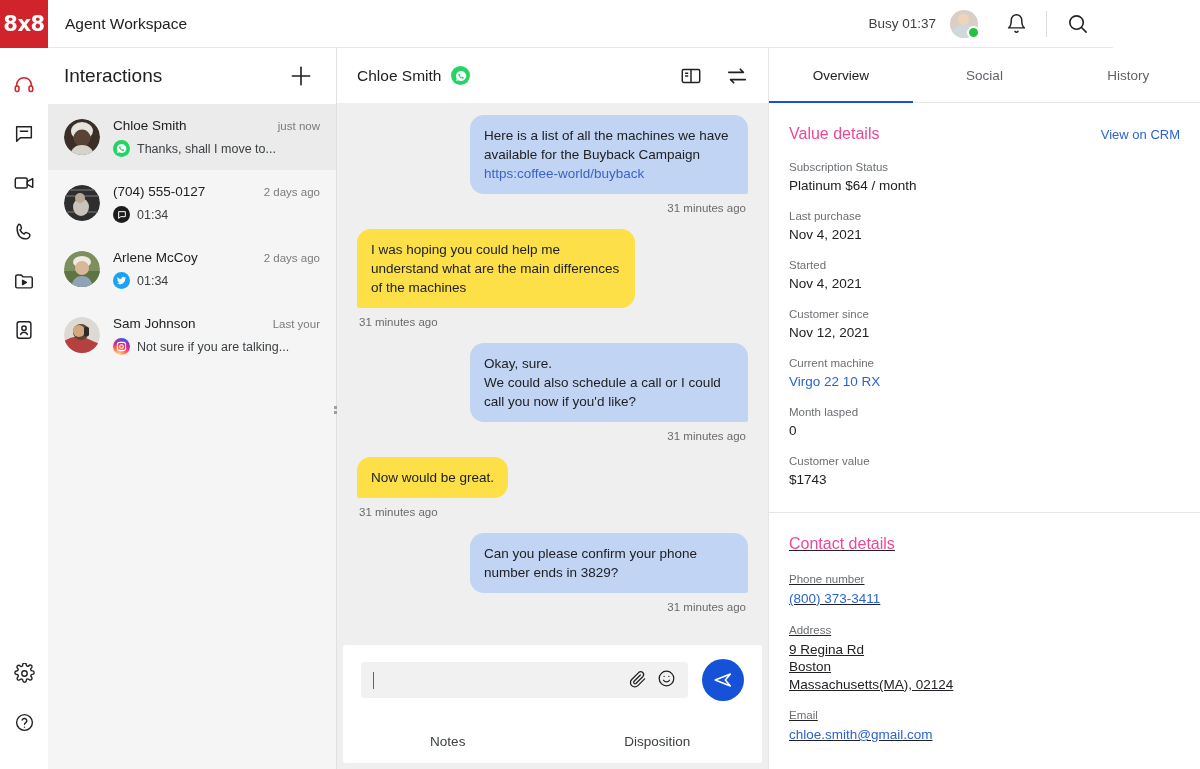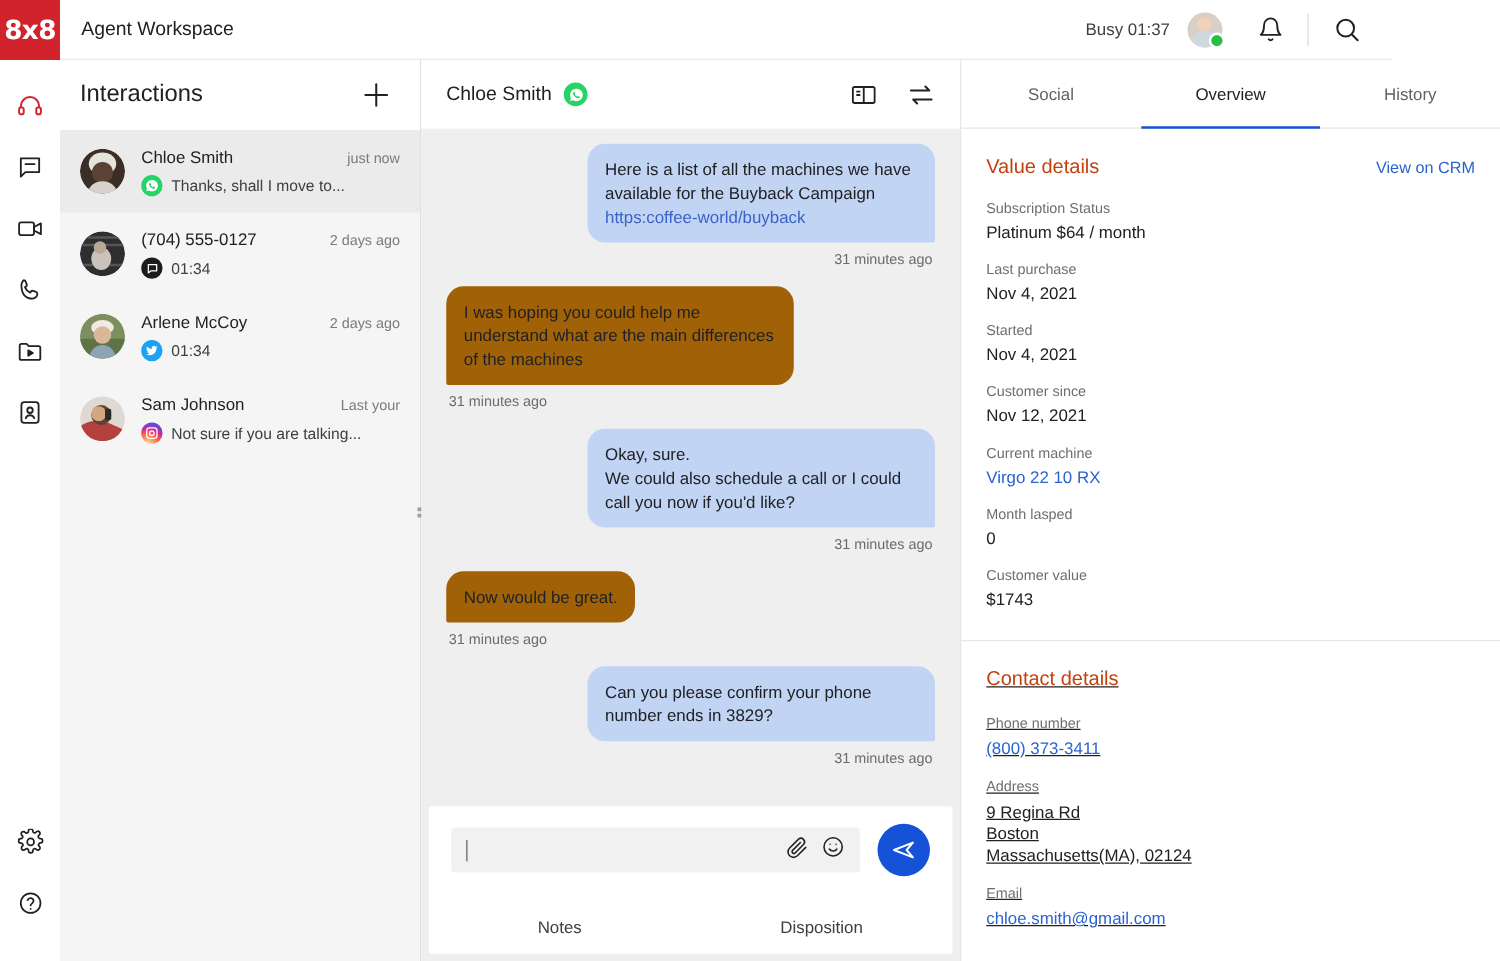--- a/index.html
+++ b/index.html
@@ -133,21 +133,21 @@
     display: flex; flex-direction: column;
   }
   .msg-row { display: flex; flex-direction: column; margin-bottom: 5px; }
   .msg-row.out { align-items: flex-end; }
   .msg-row.in { align-items: flex-start; }
   .bubble {
     max-width: 278px; padding: 11px 14px; font-size: 13.5px; line-height: 19px;
     border-radius: 14px; color: #202124;
   }
   .out .bubble { background: #c2d4f4; border-bottom-right-radius: 2px; }
-  .in .bubble { background: #a16207; border-bottom-left-radius: 2px; }
+  .in .bubble { background: #fde047; border-bottom-left-radius: 2px; }
   .bubble a { color: #3b63c6; text-decoration: none; }
   .msg-time { font-size: 11.5px; color: #6b6b6b; margin: 8px 2px 10px 2px; }
 
   .composer-wrap {
     background: #fff; margin: 0 6px 6px 6px; border-radius: 2px;
     flex: 0 0 118px; display: flex; flex-direction: column;
   }
   .composer {
     display: flex; align-items: center; padding: 14px 18px 8px 18px;
   }
@@ -185,21 +185,21 @@
     flex: 1; display: flex; align-items: center; justify-content: center;
     font-size: 13.5px; color: #5f6368; cursor: pointer; position: relative;
   }
   .tab.active { color: #202124; }
   .tab.active::after {
     content: ''; position: absolute; left: 0; right: 0; bottom: -1px;
     height: 2.5px; background: #1552d8;
   }
   .section { padding: 22px 20px 0 20px; }
   .section-head { display: flex; align-items: baseline; }
-  .section-title { font-size: 16px; color: #c2410c; }
+  .section-title { font-size: 16px; color: #ec4899; }
   .link { color: #2a63d1; font-size: 13px; cursor: pointer; margin-left: auto; text-decoration: none; }
   .fields { display: flex; flex-wrap: wrap; margin-top: 18px; flex-direction: column; }
   .field { width: 50%; margin-bottom: 17px; }
   .field-label { font-size: 11.5px; color: #6b6f73; margin-bottom: 5px; }
   .field-value { font-size: 13.5px; color: #202124; }
   .field-value.link-val { color: #2a63d1; cursor: pointer; }
   .divider-h { height: 1px; background: #e6e6e6; margin: 8px 0 0 0; }
 
   .contact-wrap { display: flex; padding: 22px 0 0 20px; }
   .contact-left { width: 200px; text-decoration: underline; }
@@ -504,22 +504,22 @@
     </div>
     <div class="composer-tabs">
       <div class="composer-tab">Notes</div>
       <div class="composer-tab">Disposition</div>
     </div>
   </div>
 </div>
 
 <div class="rightpanel">
   <div class="tabs">
+    <div class="tab active">Overview</div>
     <div class="tab">Social</div>
-    <div class="tab active">Overview</div>
     <div class="tab">History</div>
   </div>
 
   <div class="section">
     <div class="section-head">
       <div class="section-title">Value details</div>
       <a class="link" href="#">View on CRM</a>
     </div>
     <div class="fields">
       <div class="field">

